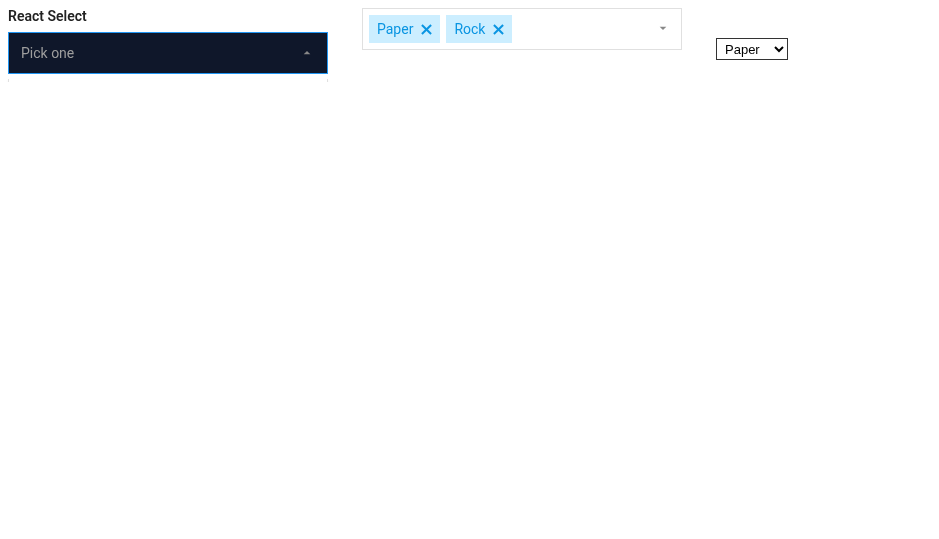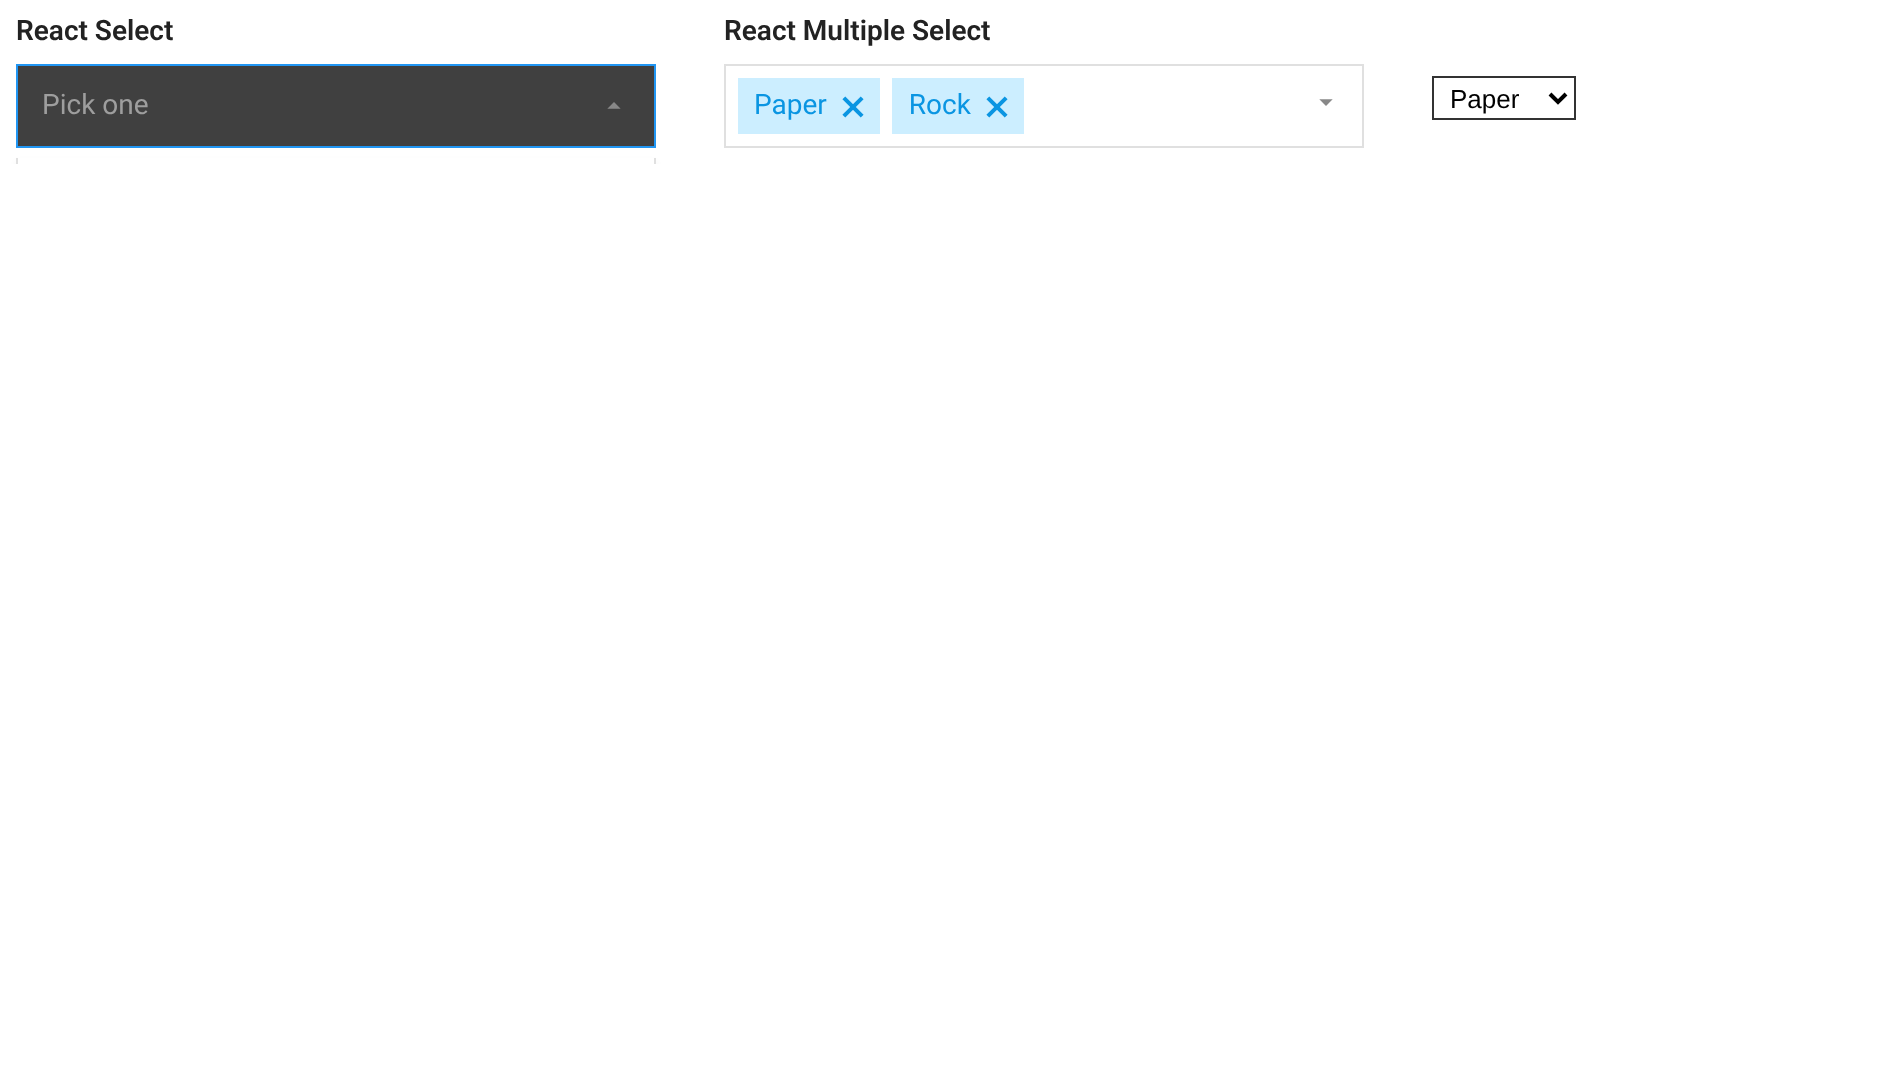--- a/index.html
+++ b/index.html
@@ -38,21 +38,21 @@
       margin-bottom: 8px;
     }
     
     .select-control {
       border: 1px solid #2196F3;
       height: 42px;
       display: flex;
       align-items: center;
       justify-content: space-between;
       padding: 0 12px;
-      background: #404040;
+      background: #0f172a;
       cursor: pointer;
     }
     .select-placeholder {
       color: #9e9e9e;
       font-size: 14px;
     }
     .select-chevron {
       display: flex;
       align-items: center;
     }
@@ -170,21 +170,20 @@
       <div class="select-option">Paper</div>
       <div class="select-option highlighted">Scissors</div>
     </div>
 
     <ul class="obscured-list">
       <li>Finding option by typing</li>
     </ul>
   </div>
 
   <div class="column column-middle">
-    <div class="section-title">React Multiple Select</div>
 
     <div class="multi-control">
       <div class="multi-tags">
         <div class="tag">
           <span>Paper</span>
           <span class="tag-remove">
             <svg viewBox="0 0 12 12">
                 <line x1="1" y1="1" x2="11" y2="11"></line>
                 <line x1="11" y1="1" x2="1" y2="11"></line>
               </svg>

